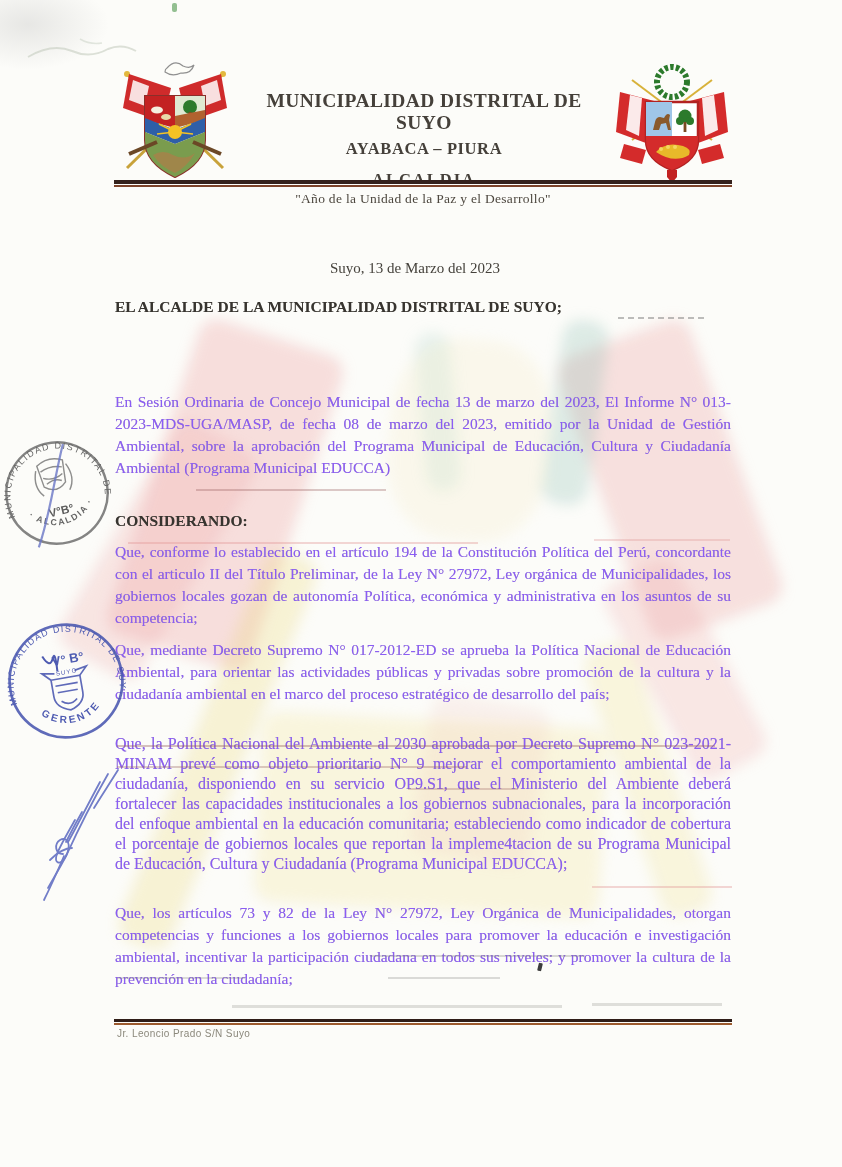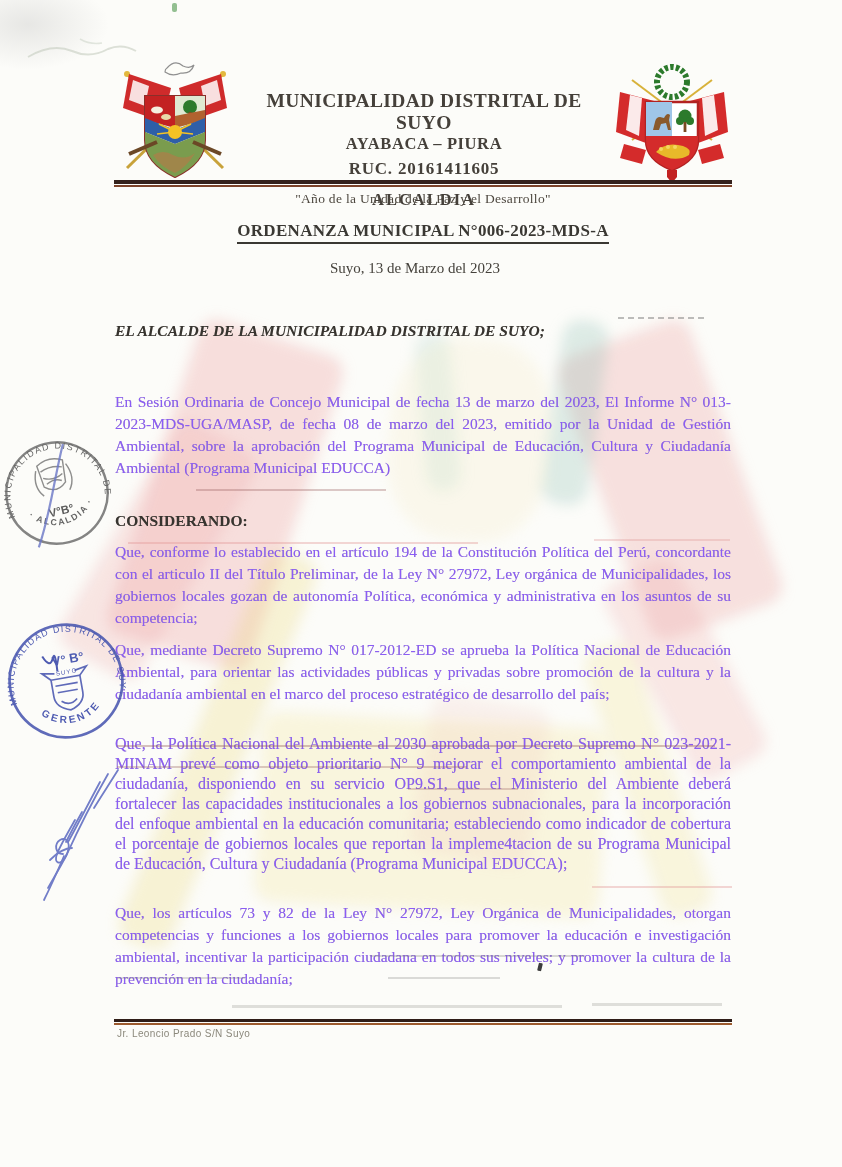--- a/index.html
+++ b/index.html
@@ -23,36 +23,36 @@
   .g8{top:720px;left:258px;width:345px;height:190px;background:rgba(245,235,175,.38);transform:rotate(3deg);}
   .g9{top:640px;left:622px;width:52px;height:280px;background:rgba(240,225,140,.26);transform:rotate(-18deg);}
   .g10{top:700px;left:420px;width:120px;height:160px;background:rgba(240,190,180,.18);transform:rotate(10deg);}
   .g11{top:340px;left:390px;width:160px;height:200px;background:rgba(245,230,180,.20);border-radius:40%;transform:rotate(5deg);}
   .speck{position:absolute;top:3px;left:172px;width:5px;height:9px;background:rgba(60,140,60,.55);border-radius:2px;}
   
   .header-row{position:absolute;top:60px;left:113px;width:620px;display:flex;justify-content:space-between;align-items:flex-start;}
   .emblem{flex:0 0 auto;}
   .head-center{flex:1;text-align:center;padding-top:30px;color:#45403a;}
   .org-name{font-size:19.5px;font-weight:bold;letter-spacing:.4px;}
-  .org-loc{font-size:16.5px;font-weight:bold;letter-spacing:.6px;}
+  .org-loc{font-size:16.5px;font-weight:bold;margin-top:5px;letter-spacing:.6px;}
   .org-ruc{font-size:17px;font-weight:bold;margin-top:5px;letter-spacing:.8px;}
   .org-office{font-size:16.5px;font-weight:bold;margin-top:11px;letter-spacing:2px;}
   .header-rule{position:absolute;top:180px;left:114px;width:618px;height:1px;
     border-top:4px solid #34211c;border-bottom:2px solid #7d432a;background:#fcfcf9;}
   .motto{position:absolute;top:191px;left:113px;width:620px;text-align:center;
     font-size:13.5px;color:#4d473f;letter-spacing:.3px;}
   .doc-title{position:absolute;top:221px;left:113px;width:620px;text-align:center;}
   .doc-title span{display:inline-block;font-size:17px;font-weight:bold;color:#3a3833;
     letter-spacing:.3px;border-bottom:2px solid #3a3833;padding-bottom:1px;}
   .dateline{position:absolute;top:260px;left:113px;width:604px;text-align:center;font-size:15px;color:#45423c;}
   
   .btxt{position:absolute;left:115px;width:616px;font-size:15.5px;line-height:22px;
     text-align:justify;color:#8b5cf6;text-shadow:0 0 .5px rgba(65,63,58,.35);}
   .bold{font-weight:bold;color:#37342f;}
-  .addressee{top:320px;font-style:italic;}
+  .addressee{top:296px;}
   .h-visto{top:356px;}
   .p-visto{top:391px;}
   .h-cons{top:510px;}
   .p-c1{top:541px;}
   .p-c2{top:639px;}
   .p-c3{top:734px;line-height:20px;font-size:16px;}
   .p-c4{top:902px;}
   
   .footer-rule{position:absolute;top:1019px;left:114px;width:618px;height:1px;
     border-top:3px solid #2f1d18;border-bottom:2px solid #9c5a2e;background:#fcfcf9;}
@@ -138,21 +138,20 @@
       <path d="M30,72 L60,84 L90,72 L90,80 Q90,103 60,117 Q30,103 30,80 Z" fill="#7a9c4e"></path>
       <path d="M38,95 q10,-6 20,0 q12,6 22,-2 q-8,14 -20,20 q-14,-6 -22,-18" fill="#a9814a" opacity=".8"></path>
       <path d="M52,8 q8,-9 16,-2 q7,3 11,-1 q-3,9 -13,8 q-9,4 -16,-1 q0,-3 2,-4" fill="#fdfdf8" stroke="#8f8f8f" stroke-width="1.2"></path>
       <line x1="14" y1="94" x2="42" y2="82" stroke="#6b4726" stroke-width="4"></line>
       <line x1="106" y1="94" x2="78" y2="82" stroke="#6b4726" stroke-width="4"></line>
     </svg>
 
     <div class="head-center">
       <div class="org-name">MUNICIPALIDAD DISTRITAL DE SUYO</div>
       <div class="org-loc">AYABACA – PIURA</div>
-      <div class="org-ruc">RUC. 20161411605</div>
       <div class="org-office">ALCALDIA</div>
     </div>
 
     <svg class="emblem" width="122" height="124" viewBox="0 0 120 124">
       <line x1="20" y1="80" x2="100" y2="20" stroke="#d8b23a" stroke-width="2"></line>
       <line x1="100" y1="80" x2="20" y2="20" stroke="#d8b23a" stroke-width="2"></line>
       <circle cx="60" cy="22" r="15" fill="none" stroke="#2c7a2c" stroke-width="6" stroke-dasharray="3.5,2.2"></circle>
       <polygon points="8,32 46,42 42,86 4,72" fill="#d42b2b"></polygon>
       <polygon points="18,35 30,38 27,76 14,70" fill="#fff" opacity=".9"></polygon>
       <polygon points="112,32 74,42 78,86 116,72" fill="#d42b2b"></polygon>
@@ -172,23 +171,20 @@
         <circle cx="56" cy="87" r="2" fill="#f4d560"></circle>
         <circle cx="63" cy="87" r="2" fill="#f4d560"></circle>
       <rect x="55" y="110" width="10" height="7" fill="#c22222"></rect>
       <polygon points="55,117 65,117 60,123" fill="#c22222"></polygon>
     </svg>
   </div>
 
   <div class="header-rule"></div>
   <div class="motto">"Año de la Unidad de la Paz y el Desarrollo"</div>
 
-  <div class="doc-title">
-    <span>ORDENANZA MUNICIPAL N°006-2023-MDS-A</span>
-  </div>
   <div class="dateline">Suyo, 13 de Marzo del 2023</div>
 
   <div class="btxt bold addressee">EL ALCALDE DE LA MUNICIPALIDAD DISTRITAL DE SUYO;</div>
   <div class="btxt p-visto">En Sesión Ordinaria de Concejo Municipal de fecha 13 de marzo del 2023,  El Informe N° 013-2023-MDS-UGA/MASP, de fecha 08 de marzo del 2023, emitido por la Unidad de Gestión Ambiental, sobre la aprobación del Programa Municipal de Educación, Cultura y Ciudadanía Ambiental (Programa Municipal EDUCCA)</div>
   <div class="btxt bold h-cons">CONSIDERANDO:</div>
   <div class="btxt p-c1">Que, conforme lo establecido en el artículo 194 de la Constitución Política del Perú, concordante con el articulo II del Título Preliminar, de la Ley N° 27972, Ley orgánica de Municipalidades,  los gobiernos locales gozan de autonomía Política, económica y administrativa en los asuntos de su competencia;</div>
   <div class="btxt p-c2">Que, mediante Decreto Supremo N° 017-2012-ED se aprueba la Política Nacional de Educación Ambiental, para orientar las actividades públicas y privadas sobre promoción de la cultura y la ciudadanía ambiental en el marco del proceso estratégico de desarrollo del país;</div>
   <div class="btxt p-c3">Que, la Política Nacional del Ambiente al 2030 aprobada por Decreto Supremo N° 023-2021-MINAM prevé como objeto prioritario N° 9 mejorar el comportamiento ambiental de la ciudadanía, disponiendo en su servicio OP9.S1, que el Ministerio del Ambiente deberá fortalecer las capacidades institucionales a los gobiernos subnacionales, para la incorporación del enfoque ambiental en la educación comunitaria; estableciendo como indicador de cobertura el porcentaje de gobiernos locales que reportan la impleme4tacion de su Programa Municipal de Educación, Cultura y Ciudadanía (Programa Municipal EDUCCA);</div>
   <div class="btxt p-c4">Que, los artículos 73 y 82 de la Ley N° 27972, Ley Orgánica de Municipalidades, otorgan competencias y funciones a los gobiernos locales para promover la educación e investigación ambiental, incentivar la participación ciudadana en todos sus niveles; y promover la cultura de la prevención en la ciudadanía;</div>
 

